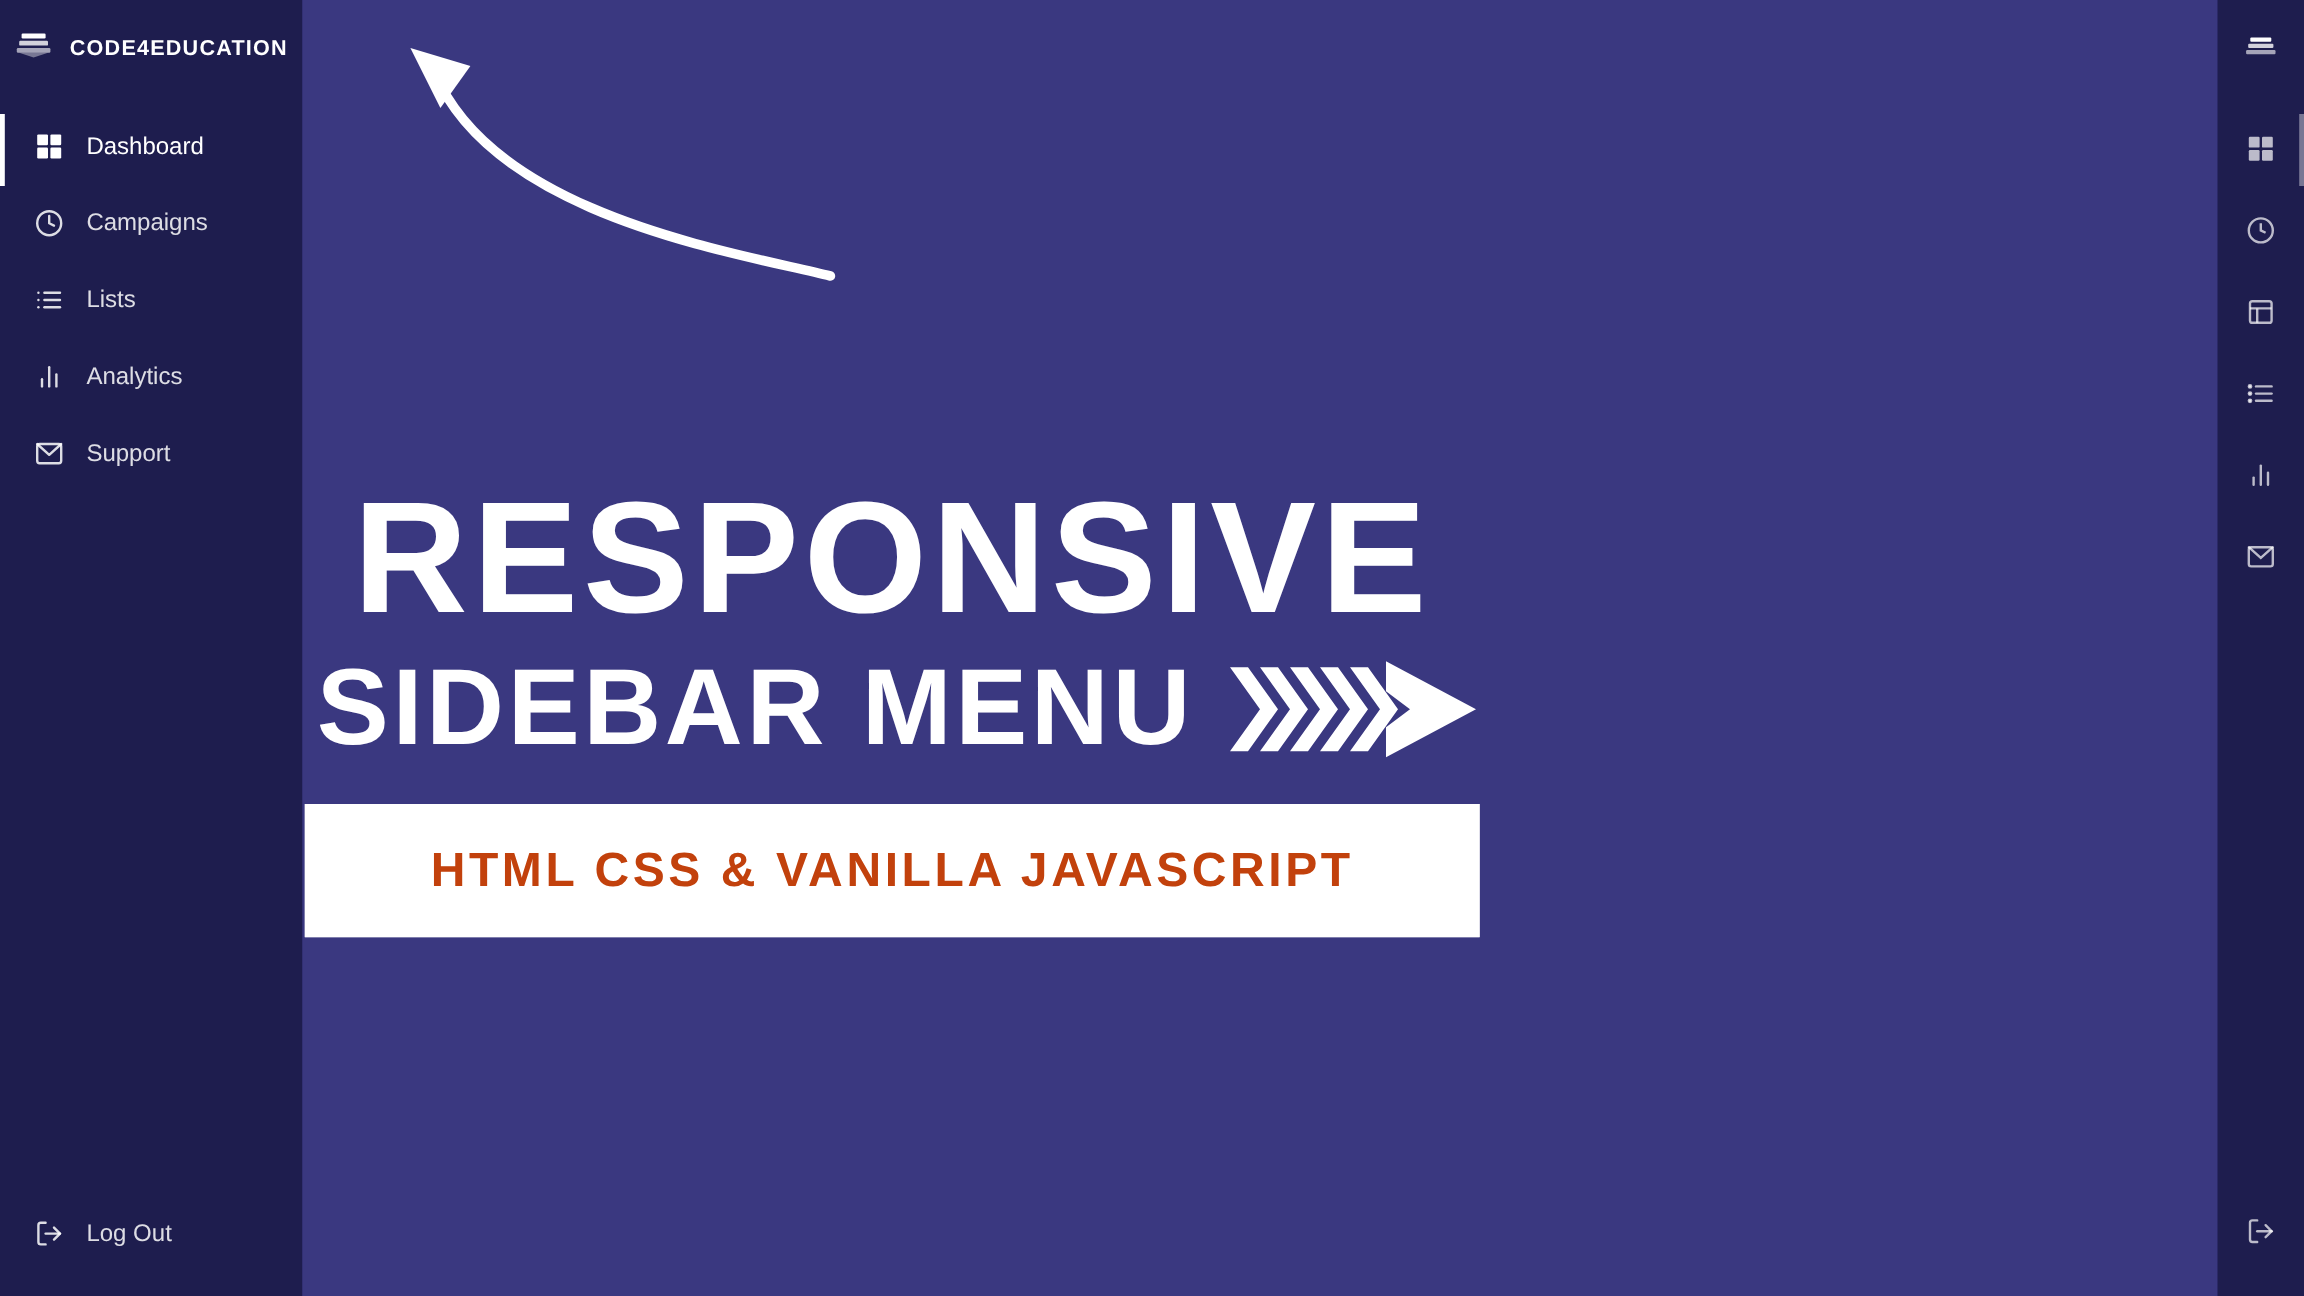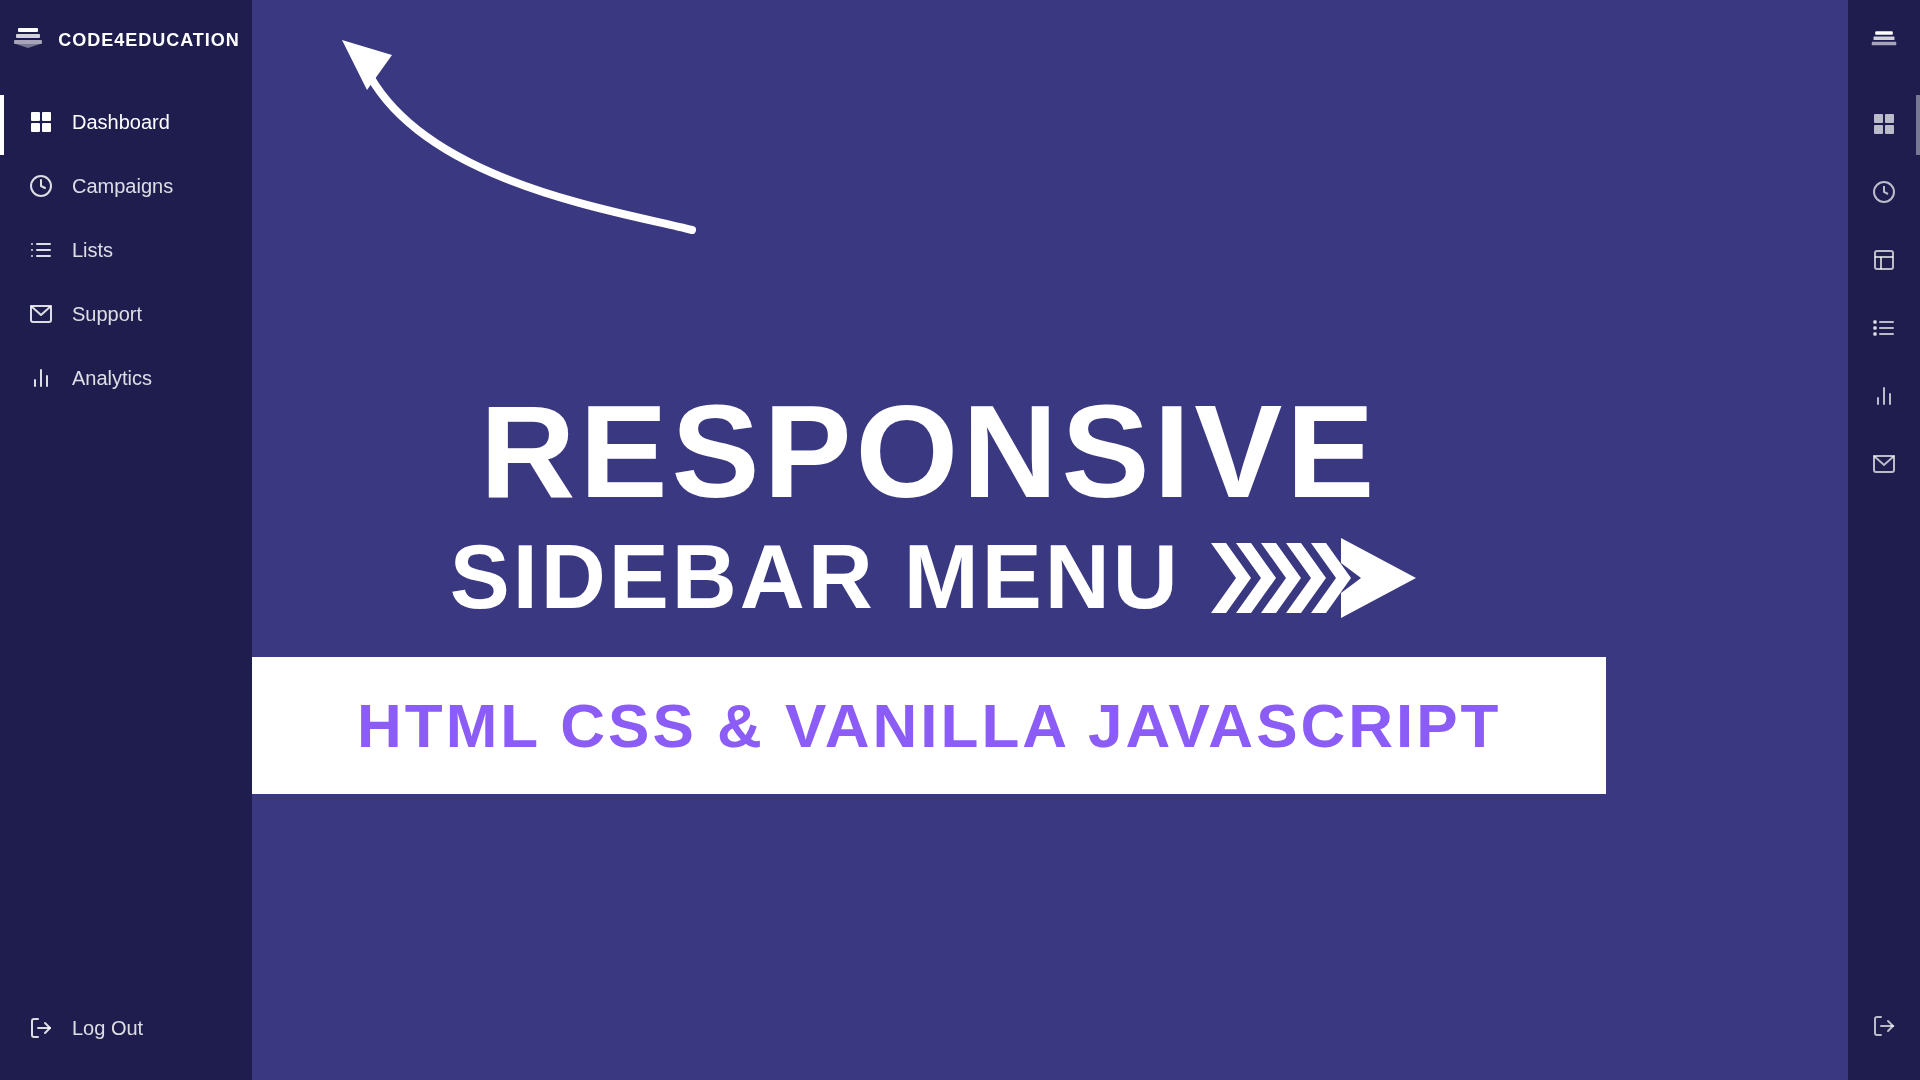--- a/index.html
+++ b/index.html
@@ -277,36 +277,36 @@
           <line x1="3" y1="12" x2="3.01" y2="12"></line>
           <line x1="3" y1="18" x2="3.01" y2="18"></line>
         </svg>
       </span>
       <span class="nav-label">Lists</span>
     </div>
 
     <div class="nav-item">
       <span class="nav-icon">
         <svg width="24" height="24" viewBox="0 0 24 24" fill="none" stroke="currentColor" stroke-width="2" stroke-linecap="round" stroke-linejoin="round">
-          <rect x="2" y="4" width="20" height="16" rx="2"></rect>
-          <polyline points="22,4 12,13 2,4"></polyline>
-        </svg>
-      </span>
-      <span class="nav-label">Support</span>
-    </div>
-
-    <div class="nav-item">
-      <span class="nav-icon">
-        <svg width="24" height="24" viewBox="0 0 24 24" fill="none" stroke="currentColor" stroke-width="2" stroke-linecap="round" stroke-linejoin="round">
           <line x1="18" y1="20" x2="18" y2="10"></line>
           <line x1="12" y1="20" x2="12" y2="4"></line>
           <line x1="6" y1="20" x2="6" y2="14"></line>
         </svg>
       </span>
       <span class="nav-label">Analytics</span>
+    </div>
+
+    <div class="nav-item">
+      <span class="nav-icon">
+        <svg width="24" height="24" viewBox="0 0 24 24" fill="none" stroke="currentColor" stroke-width="2" stroke-linecap="round" stroke-linejoin="round">
+          <rect x="2" y="4" width="20" height="16" rx="2"></rect>
+          <polyline points="22,4 12,13 2,4"></polyline>
+        </svg>
+      </span>
+      <span class="nav-label">Support</span>
     </div>
   </nav>
 
   <div class="sidebar-bottom">
     <div class="nav-item">
       <span class="nav-icon">
         <svg width="24" height="24" viewBox="0 0 24 24" fill="none" stroke="currentColor" stroke-width="2" stroke-linecap="round" stroke-linejoin="round">
           <path d="M9 21H5a2 2 0 0 1-2-2V5a2 2 0 0 1 2-2h4"></path>
           <polyline points="16 17 21 12 16 7"></polyline>
           <line x1="21" y1="12" x2="9" y2="12"></line>
@@ -341,21 +341,21 @@
             <polygon points="60,10 85,45 60,80 75,80 100,45 75,10"></polygon>
             <polygon points="85,10 110,45 85,80 100,80 125,45 100,10"></polygon>
             <polygon points="110,10 135,45 110,80 125,80 150,45 125,10"></polygon>
 
             <polygon points="140,5 215,45 140,85 140,60 160,45 140,30"></polygon>
           </svg>
         </span>
       </div>
 
       <div class="subtitle-box" style="margin-top:30px; border:5px solid white; background:white;">
-        <span class="subtitle-box-text" style="display:block; font-size:62px; font-weight:900; color:#8b5cf6; letter-spacing:3px; background:white; padding: 10px 40px;">HTML CSS &amp; VANILLA JAVASCRIPT</span>
+        <span class="subtitle-box-text" style="display:block; font-size:40px; font-weight:900; color:#c2410c; letter-spacing:3px; background:white; padding: 10px 40px;">HTML CSS &amp; VANILLA JAVASCRIPT</span>
       </div>
     </div>
 
   </div>
 </main>
 
 <aside class="sidebar-right">
   <div class="right-logo">
     <svg width="28" height="28" viewBox="0 0 32 32" fill="none">
       <rect x="2" y="18" width="28" height="4" rx="1" fill="white" opacity="0.6"></rect>

